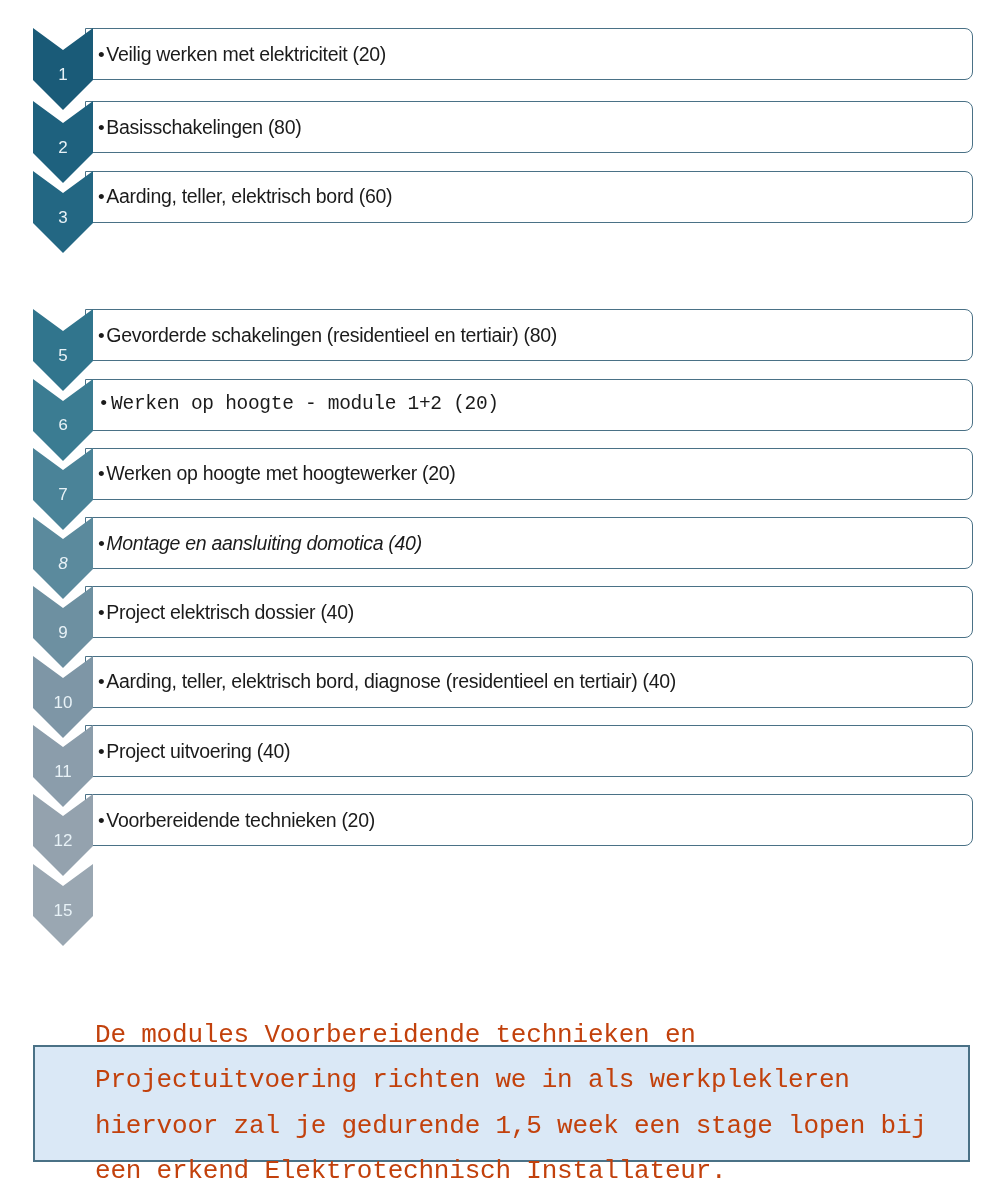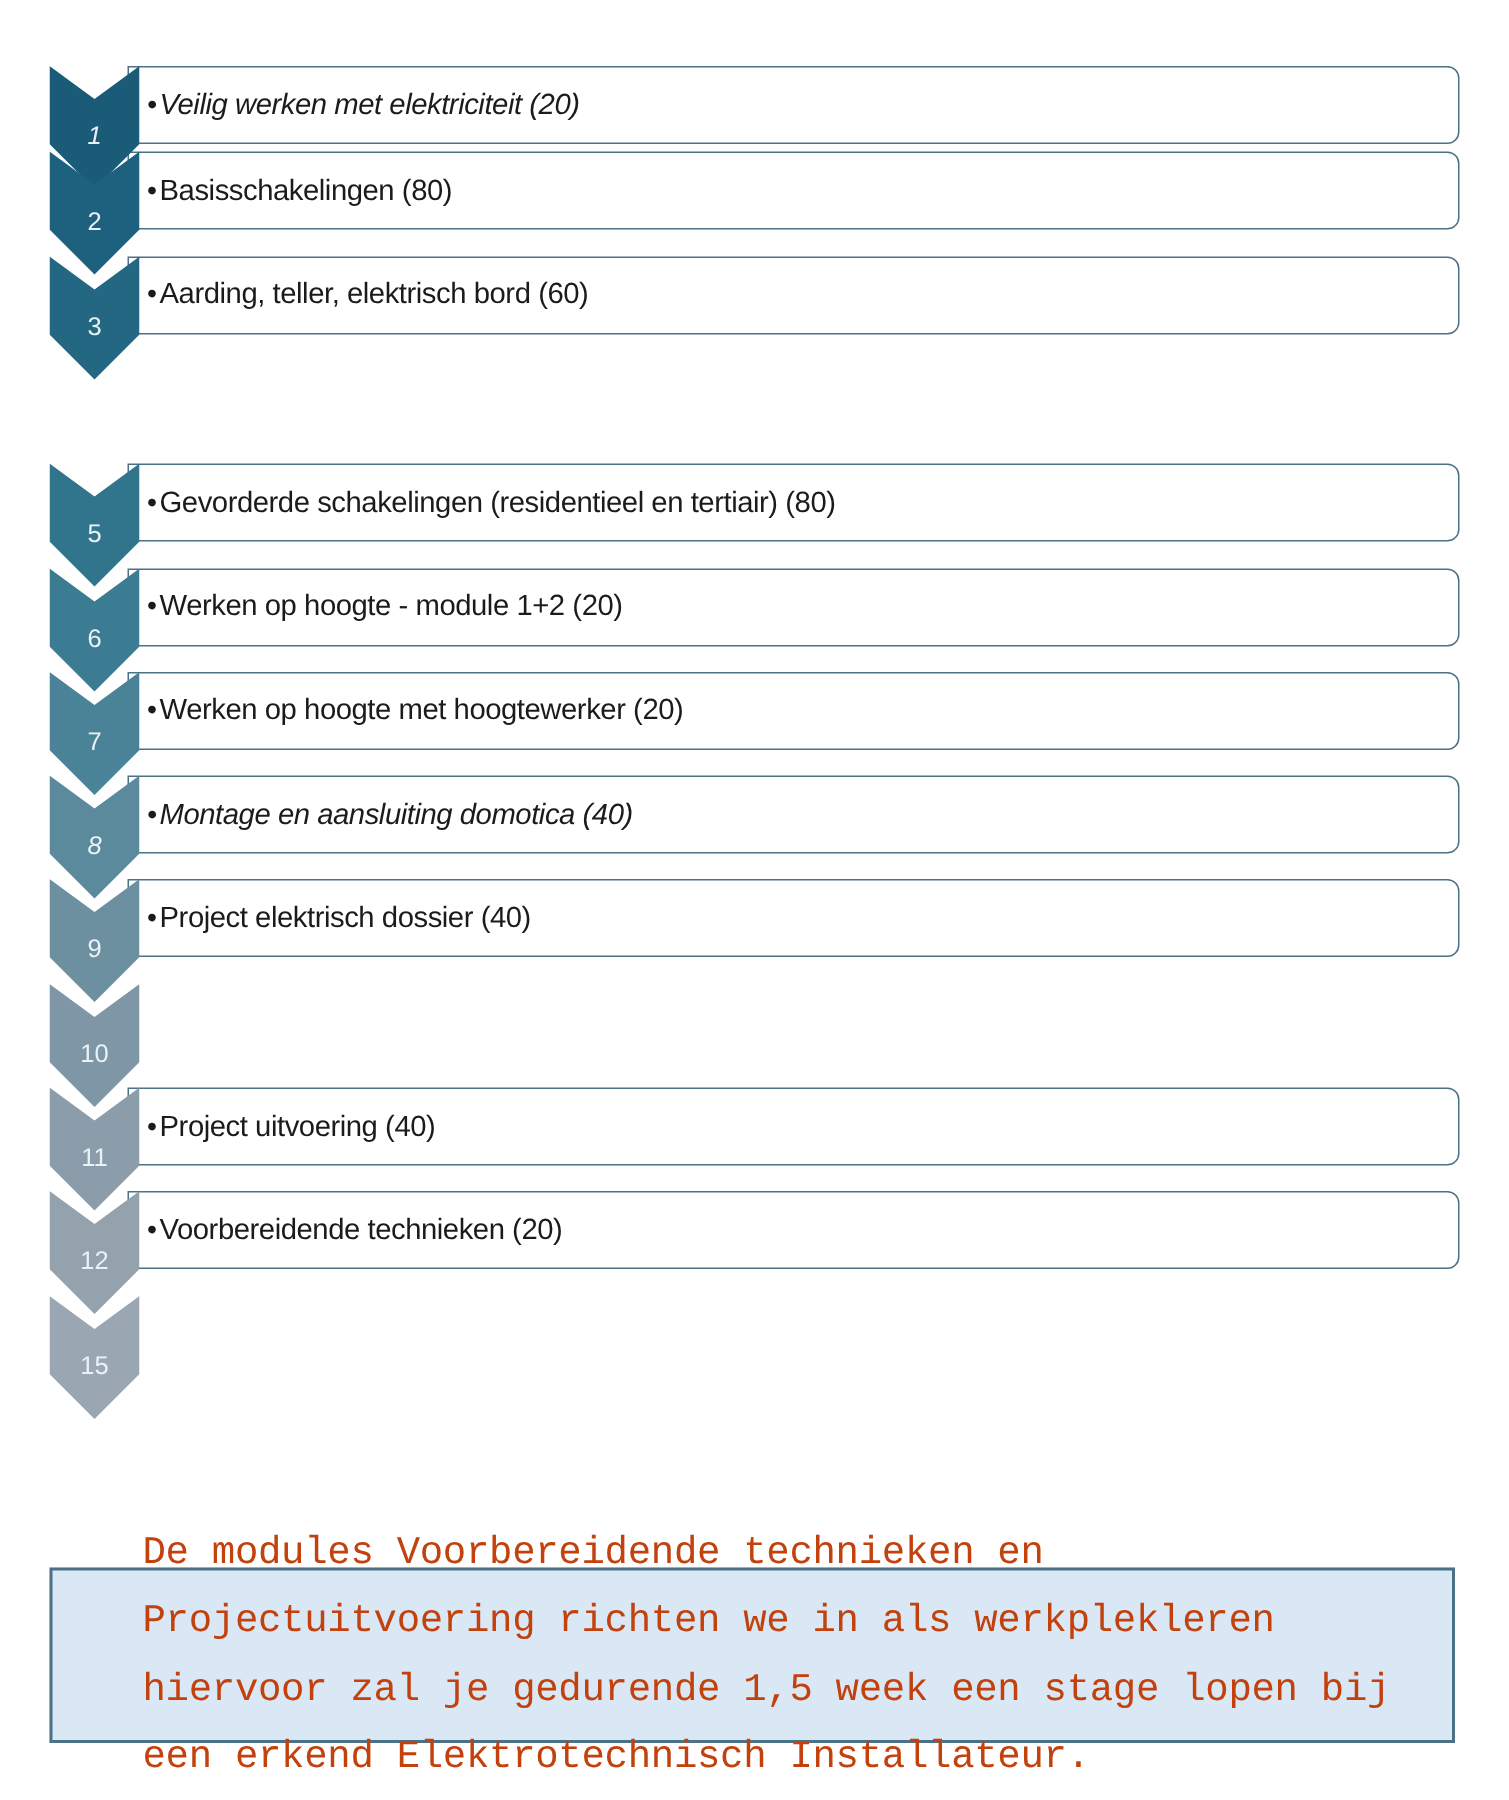--- a/index.html
+++ b/index.html
@@ -112,21 +112,21 @@
     line-height: 1.75;
     color: #c2410c;
     letter-spacing: -0.2px;
     font-family: Liberation Mono, monospace;
   }
 </style>
 </head>
 <body>
 
 <div id="process-list">
-    <div class="step-row" style="top: 44px; font-style: italic;">
+    <div class="step-row" style="top: 28px;">
       <div class="step-box">
         <span class="step-text">Veilig werken met elektriciteit (20)</span>
       </div>
       <div class="step-chevron">
         <svg viewBox="0 0 60 90" xmlns="http://www.w3.org/2000/svg">
           <path d="M0 4 L0 56 L30 86 L60 56 L60 4 L30 26 Z" fill="#1a5b78"></path>
         </svg>
         <span class="step-num">1</span>
       </div>
     </div>
@@ -156,21 +156,21 @@
       <div class="step-box">
         <span class="step-text">Gevorderde schakelingen (residentieel en tertiair) (80)</span>
       </div>
       <div class="step-chevron">
         <svg viewBox="0 0 60 90" xmlns="http://www.w3.org/2000/svg">
           <path d="M0 4 L0 56 L30 86 L60 56 L60 4 L30 26 Z" fill="#31758d"></path>
         </svg>
         <span class="step-num">5</span>
       </div>
     </div>
-    <div class="step-row" style="top: 378.5px;">
+    <div class="step-row" style="top: 378.5px; font-family: Liberation Mono, monospace;">
       <div class="step-box">
         <span class="step-text">Werken op hoogte - module 1+2 (20)</span>
       </div>
       <div class="step-chevron">
         <svg viewBox="0 0 60 90" xmlns="http://www.w3.org/2000/svg">
           <path d="M0 4 L0 56 L30 86 L60 56 L60 4 L30 26 Z" fill="#3b7c92"></path>
         </svg>
         <span class="step-num">6</span>
       </div>
     </div>
@@ -201,20 +201,23 @@
         <span class="step-text">Project elektrisch dossier (40)</span>
       </div>
       <div class="step-chevron">
         <svg viewBox="0 0 60 90" xmlns="http://www.w3.org/2000/svg">
           <path d="M0 4 L0 56 L30 86 L60 56 L60 4 L30 26 Z" fill="#6d90a1"></path>
         </svg>
         <span class="step-num">9</span>
       </div>
     </div>
     <div class="step-row" style="top: 655.7px;">
+      <div class="step-box">
+        <span class="step-text">Aarding, teller, elektrisch bord, diagnose (residentieel en tertiair) (40)</span>
+      </div>
       <div class="step-chevron">
         <svg viewBox="0 0 60 90" xmlns="http://www.w3.org/2000/svg">
           <path d="M0 4 L0 56 L30 86 L60 56 L60 4 L30 26 Z" fill="#7e96a6"></path>
         </svg>
         <span class="step-num">10</span>
       </div>
     </div>
     <div class="step-row" style="top: 725px;">
       <div class="step-box">
         <span class="step-text">Project uitvoering (40)</span>

